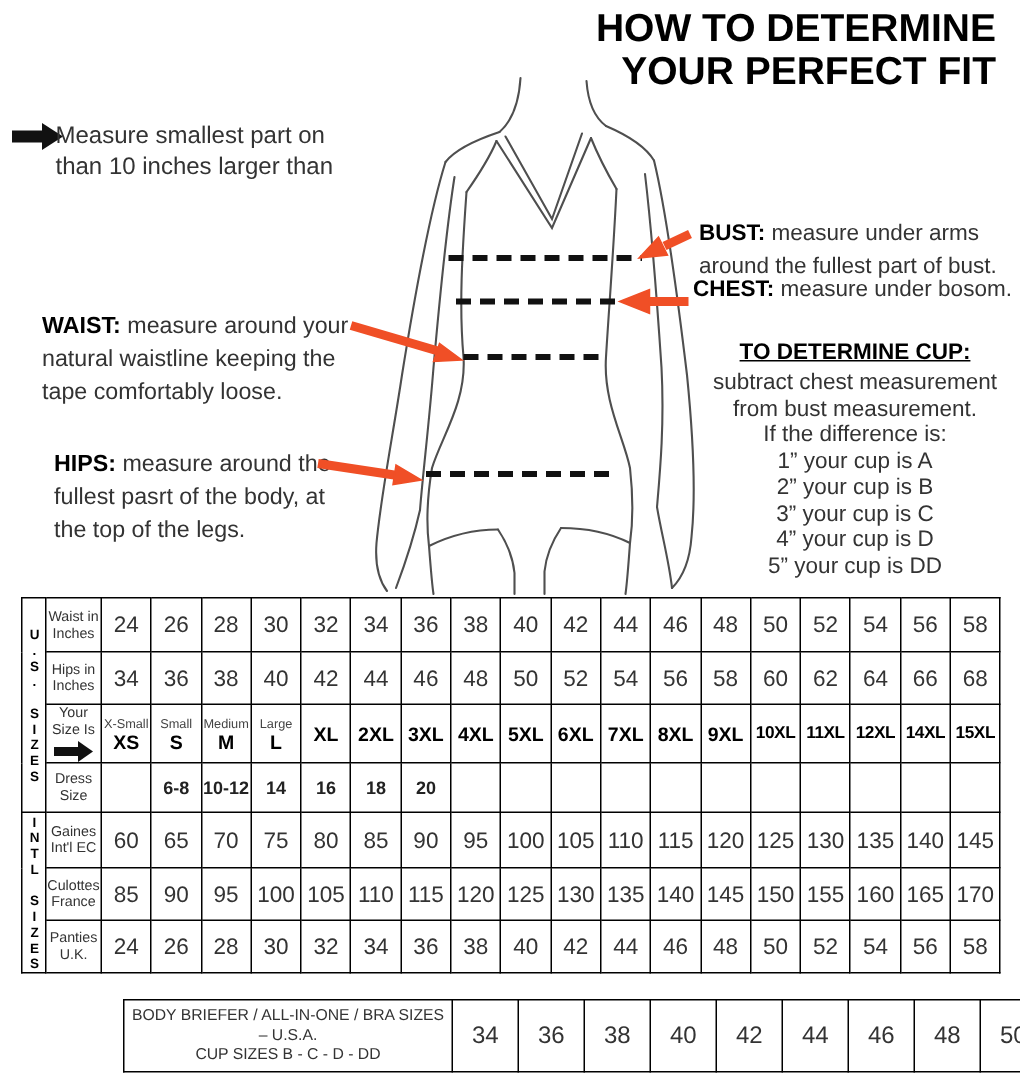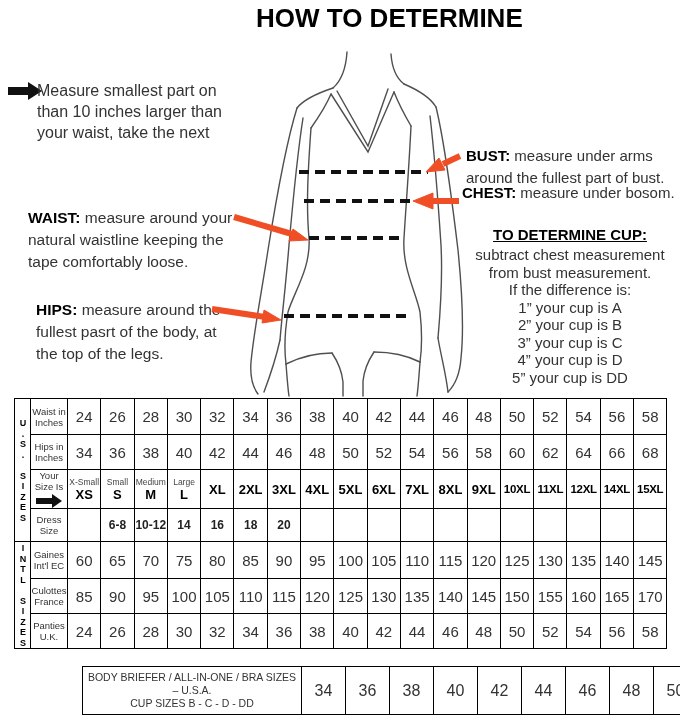--- a/index.html
+++ b/index.html
@@ -1,20 +1,20 @@
 <!DOCTYPE html>
 <html><head>
 <meta charset="utf-8">
 <style>
   html,body{margin:0;padding:0;background:#fff;}
   body{width:680px;height:726px;position:relative;font-family:"Liberation Sans",sans-serif;color:#2b2b2b;overflow:hidden;}
   .abs{position:absolute;}
 
   
-  #title{top:4px;right:4px;width:420px;text-align:left;font-weight:bold;font-size:26px;line-height:29px;color:#000;letter-spacing:0px;}
+  #title{top:4px;right:16px;width:420px;text-align:right;font-weight:bold;font-size:26px;line-height:29px;color:#000;letter-spacing:0px;}
 
   
   #intro{left:37px;top:80px;width:215px;font-size:16px;line-height:21px;color:#333;}
   .blk-arrow-big{left:8px;top:82px;width:34px;height:18px;}
   .blk-arrow-big::before{content:'';position:absolute;left:0;top:5px;width:20px;height:8px;background:#111;}
   .blk-arrow-big::after{content:'';position:absolute;left:20px;top:0;width:0;height:0;border-left:14px solid #111;border-top:9px solid transparent;border-bottom:9px solid transparent;}
 
   
   .mlabel{font-size:15.5px;line-height:22px;color:#333;}
   .mlabel b{color:#000;}
@@ -49,27 +49,27 @@
   #bra-table{left:82px;top:666px;border-collapse:collapse;table-layout:fixed;width:525px;}
   #bra-table td{border:1px solid #000;text-align:center;vertical-align:middle;padding:4px;height:39px;}
   #bra-table .bralabel{width:210px;font-size:10.5px;line-height:13px;color:#333;}
   #bra-table .branum{font-size:16px;color:#333;width:35px;}
 </style>
 </head>
 <body>
 
 <div class="abs" id="title">
   <div>HOW TO DETERMINE</div>
+  <div>YOUR PERFECT FIT</div>
 </div>
 
 <span class="abs blk-arrow-big"></span>
 <div class="abs" id="intro">
     <div>Measure smallest part on</div>
     <div>than 10 inches larger than</div>
-    <div>your waist, take the next</div>
   </div>
 
 <div class="abs mlabel" id="waist-block"><b>WAIST:</b> <span>measure around your natural waistline keeping the tape comfortably loose.</span></div>
 
 <div class="abs mlabel" id="hips-block"><b>HIPS:</b> <span>measure around the fullest pasrt of the body, at the top of the legs.</span></div>
 
 <div class="abs mlabel" id="bust-block"><b>BUST:</b> <span>measure under arms around the fullest part of bust.</span></div>
 
 <div class="abs mlabel" id="chest-block"><b>CHEST:</b> <span>measure under bosom.</span></div>
 

